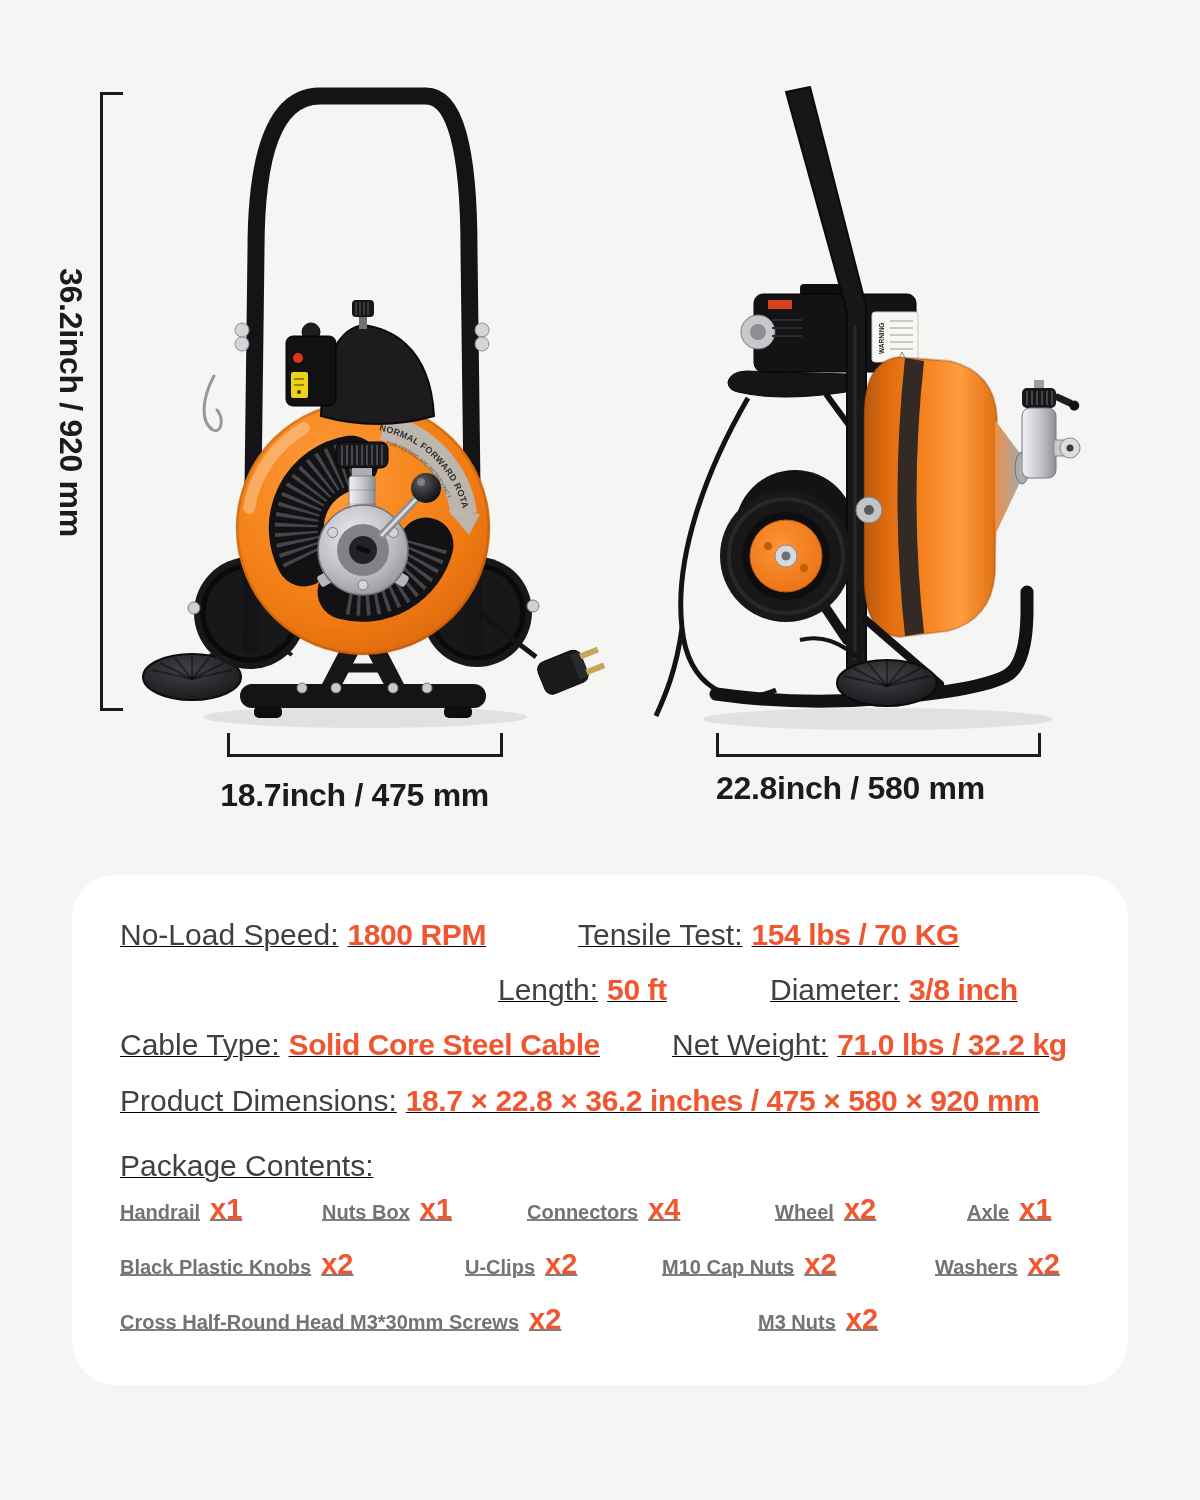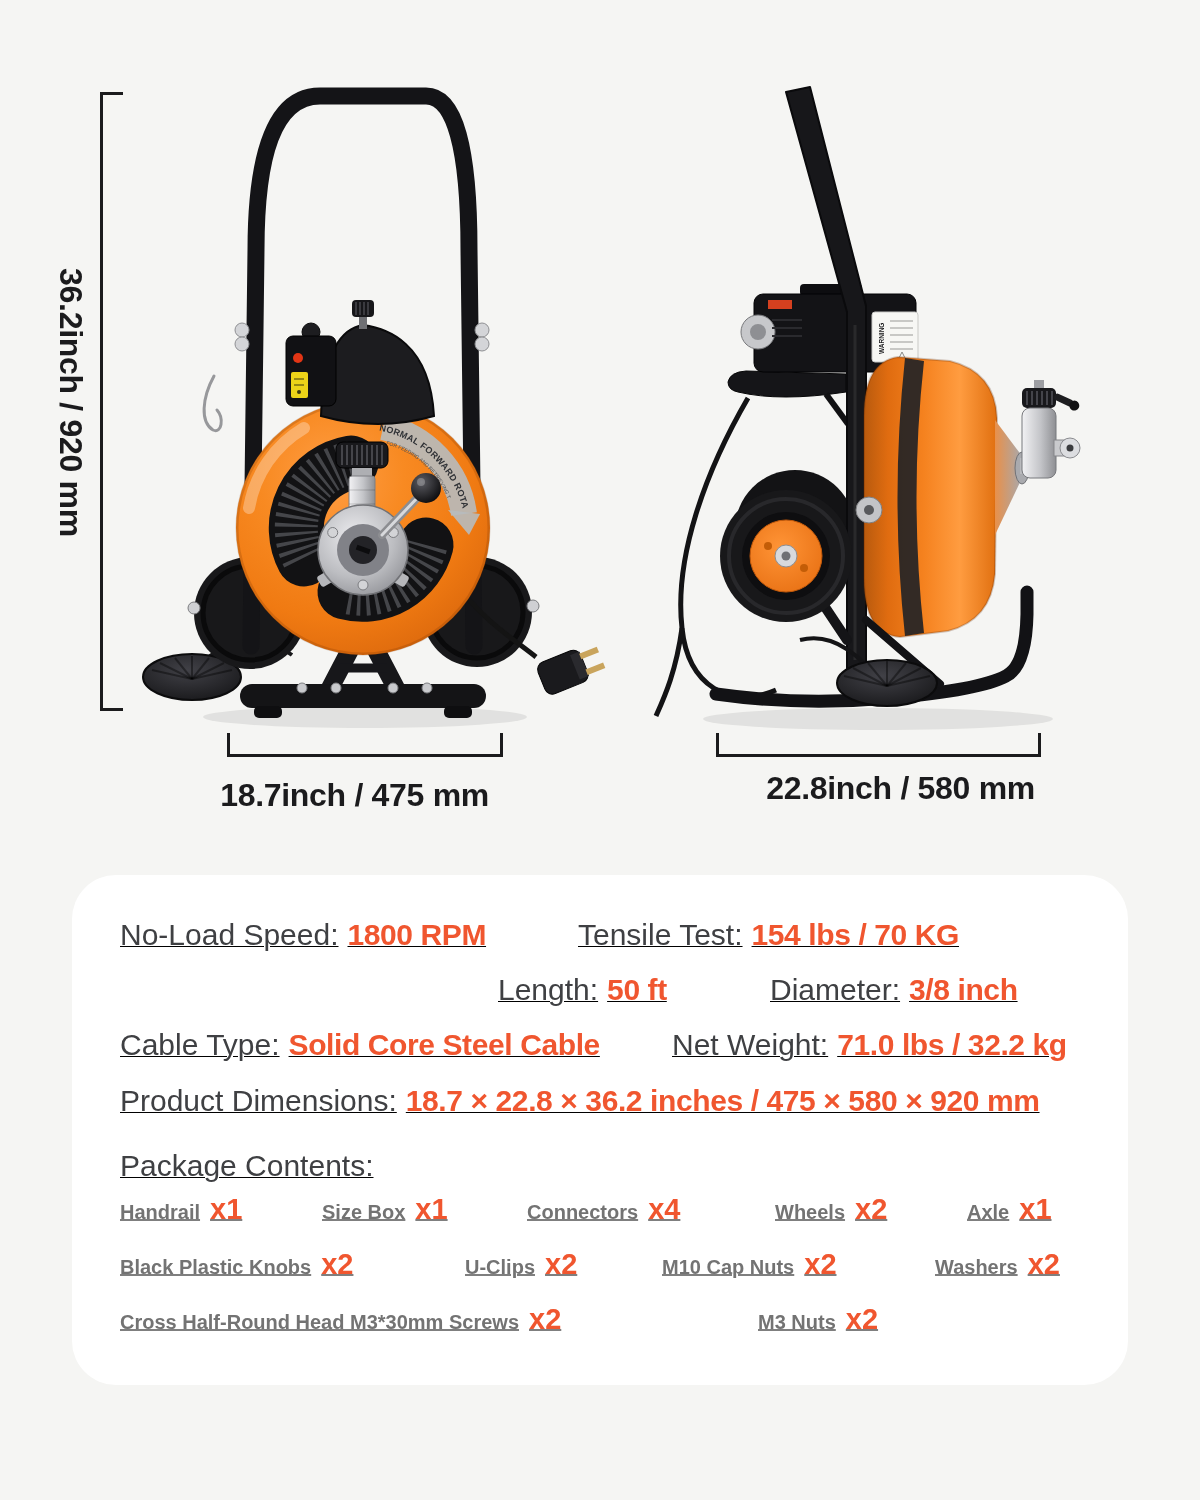--- a/index.html
+++ b/index.html
@@ -5,21 +5,21 @@
   html,body{margin:0;padding:0;}
   .stage{position:relative;width:1200px;height:1500px;background:#f5f5f3;overflow:hidden;
          font-family:"Liberation Sans",sans-serif;}
   
   .brk{position:absolute;border:0 solid #1b1b1d;}
   .brk-v{left:100px;top:92px;width:20px;height:613px;border-left-width:3px;border-top-width:3px;border-bottom-width:3px;}
   .brk-f{left:227px;top:733px;width:270px;height:21px;border-bottom-width:3px;border-left-width:3px;border-right-width:3px;}
   .brk-s{left:716px;top:733px;width:319px;height:21px;border-bottom-width:3px;border-left-width:3px;border-right-width:3px;}
   .dim-label{position:absolute;font-size:32px;font-weight:600;color:#1b1b1d;letter-spacing:-.3px;white-space:nowrap;}
   .dim-f{left:219px;top:770px;width:270px;text-align:right;margin-top:7px;}
-  .dim-s{left:716px;top:770px;width:319px;text-align:right;}
+  .dim-s{left:716px;top:770px;width:319px;text-align:left;}
   .dim-v{left:-205px;top:384px;width:550px;text-align:center;transform:rotate(90deg);}
   
   .front-svg{position:absolute;left:130px;top:80px;width:480px;height:650px;}
   .side-svg{position:absolute;left:650px;top:80px;width:460px;height:650px;}
   
   .panel{position:absolute;left:72px;top:875px;width:1056px;height:510px;background:#ffffff;border-radius:44px;}
   .spec{position:absolute;transform:translateY(-50%);white-space:nowrap;text-decoration:underline;}
   .lbl{font-size:30px;color:#3f4043;}
   .val{font-size:30px;font-weight:800;color:#f0562f;margin-left:9px;letter-spacing:-.4px;}
   .pkg-name{font-size:20px;font-weight:600;color:#737373;text-align:right;}
@@ -369,27 +369,27 @@
     </div>
 
     <div class="spec" style="left:48px;top:291px">
       <span class="lbl">Package Contents:</span>
     </div>
 
     <div class="spec" style="left:48px;top:334px">
       <span class="pkg-name">Handrail</span><span class="pkg-qty">x1</span>
     </div>
     <div class="spec" style="left:250px;top:334px">
-      <span class="pkg-name">Size Box</span><span class="pkg-qty">x1</span>
+      <span class="pkg-name">Nuts Box</span><span class="pkg-qty">x1</span>
     </div>
     <div class="spec" style="left:455px;top:334px">
       <span class="pkg-name">Connectors</span><span class="pkg-qty">x4</span>
     </div>
     <div class="spec" style="left:703px;top:334px">
-      <span class="pkg-name">Wheels</span><span class="pkg-qty">x2</span>
+      <span class="pkg-name">Wheel</span><span class="pkg-qty">x2</span>
     </div>
     <div class="spec" style="left:895px;top:334px">
       <span class="pkg-name">Axle</span><span class="pkg-qty">x1</span>
     </div>
 
     <div class="spec" style="left:48px;top:389px">
       <span class="pkg-name">Black Plastic Knobs</span><span class="pkg-qty">x2</span>
     </div>
     <div class="spec" style="left:393px;top:389px">
       <span class="pkg-name">U-Clips</span><span class="pkg-qty">x2</span>

